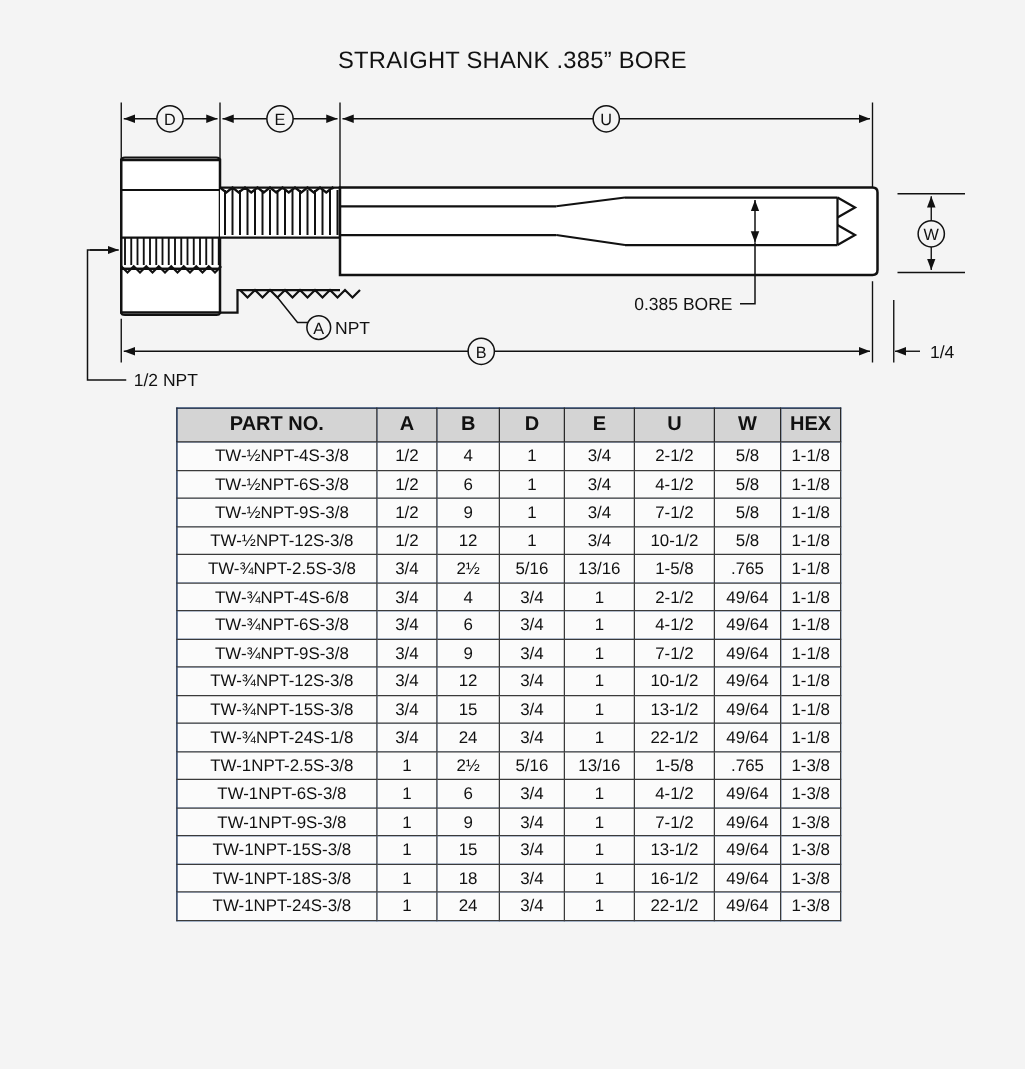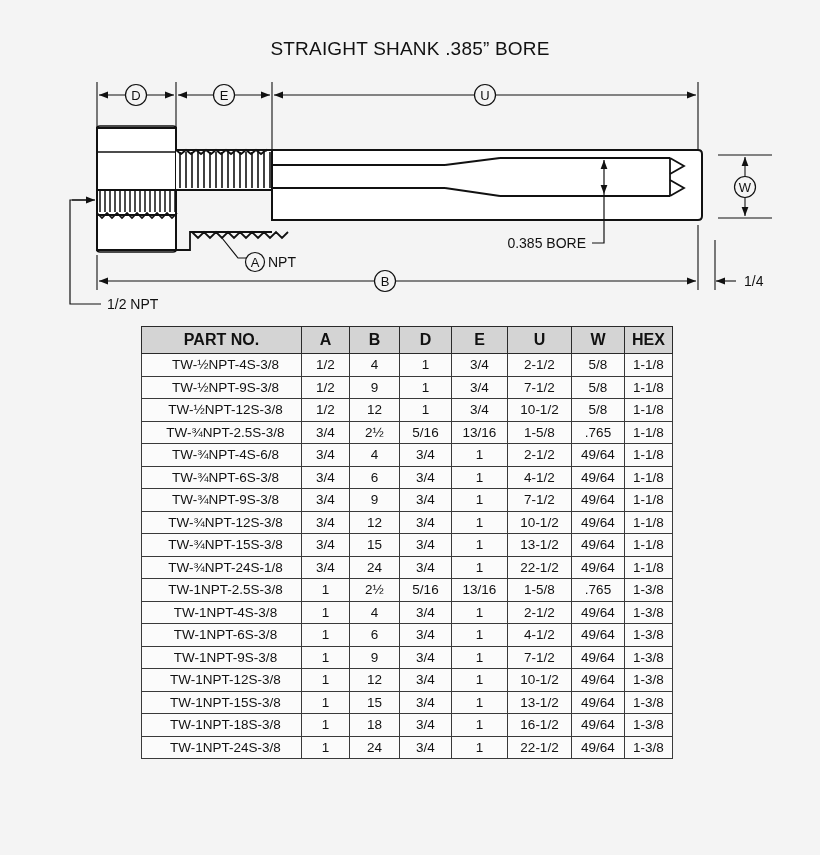--- a/index.html
+++ b/index.html
@@ -291,20 +291,30 @@
           <td class="part-col">TW-½NPT-4S-3/8</td>
           <td>1/2</td>
           <td>4</td>
           <td>1</td>
           <td>3/4</td>
           <td>2-1/2</td>
           <td>5/8</td>
           <td>1-1/8</td>
         </tr>
         <tr>
+          <td class="part-col">TW-½NPT-6S-3/8</td>
+          <td>1/2</td>
+          <td>6</td>
+          <td>1</td>
+          <td>3/4</td>
+          <td>4-1/2</td>
+          <td>5/8</td>
+          <td>1-1/8</td>
+        </tr>
+        <tr>
           <td class="part-col">TW-½NPT-9S-3/8</td>
           <td>1/2</td>
           <td>9</td>
           <td>1</td>
           <td>3/4</td>
           <td>7-1/2</td>
           <td>5/8</td>
           <td>1-1/8</td>
         </tr>
         <tr>
@@ -391,56 +401,36 @@
           <td class="part-col">TW-1NPT-2.5S-3/8</td>
           <td>1</td>
           <td>2½</td>
           <td>5/16</td>
           <td>13/16</td>
           <td>1-5/8</td>
           <td>.765</td>
           <td>1-3/8</td>
         </tr>
         <tr>
-          <td class="part-col">TW-1NPT-4S-3/8</td>
-          <td>1</td>
-          <td>4</td>
-          <td>3/4</td>
-          <td>1</td>
-          <td>2-1/2</td>
-          <td>49/64</td>
-          <td>1-3/8</td>
-        </tr>
-        <tr>
           <td class="part-col">TW-1NPT-6S-3/8</td>
           <td>1</td>
           <td>6</td>
           <td>3/4</td>
           <td>1</td>
           <td>4-1/2</td>
           <td>49/64</td>
           <td>1-3/8</td>
         </tr>
         <tr>
           <td class="part-col">TW-1NPT-9S-3/8</td>
           <td>1</td>
           <td>9</td>
           <td>3/4</td>
           <td>1</td>
           <td>7-1/2</td>
-          <td>49/64</td>
-          <td>1-3/8</td>
-        </tr>
-        <tr>
-          <td class="part-col">TW-1NPT-12S-3/8</td>
-          <td>1</td>
-          <td>12</td>
-          <td>3/4</td>
-          <td>1</td>
-          <td>10-1/2</td>
           <td>49/64</td>
           <td>1-3/8</td>
         </tr>
         <tr>
           <td class="part-col">TW-1NPT-15S-3/8</td>
           <td>1</td>
           <td>15</td>
           <td>3/4</td>
           <td>1</td>
           <td>13-1/2</td>

